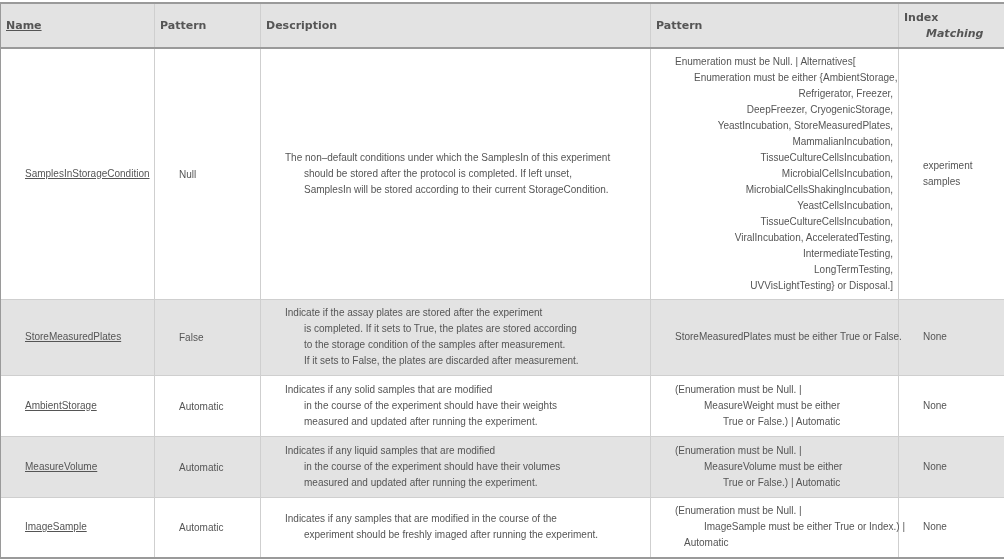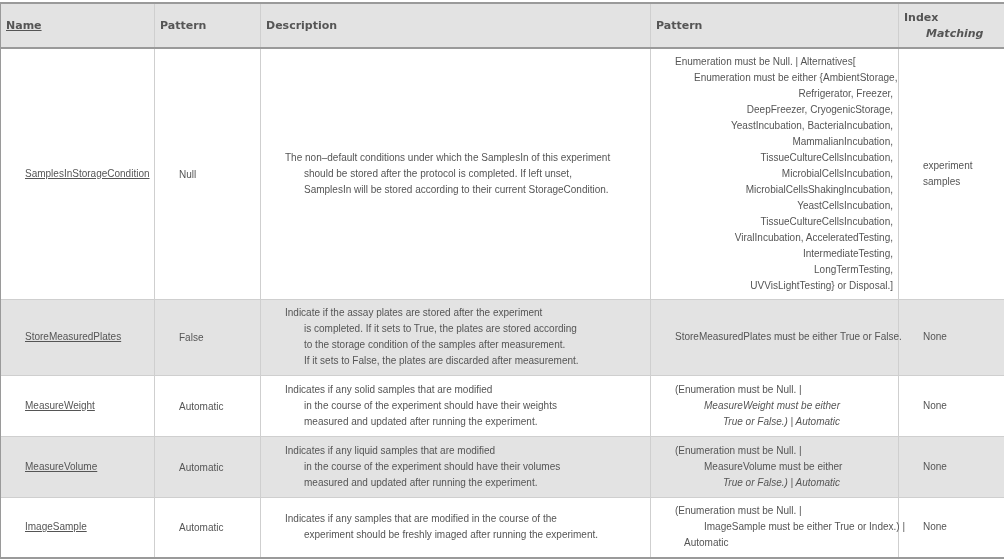--- a/index.html
+++ b/index.html
@@ -40,21 +40,21 @@
   .tbl td {
     font-size: 10px;
     line-height: 16px;
     color: #555555;
     padding-left: 24px;
   }
   .tbl td.default { padding-top: 2px; margin-left: 40px; }
   .wrap-line { display: block; white-space: nowrap; }
   .ind1 { padding-left: 19px; }
   .ind2 { padding-left: 38px; text-align: right; }
-  .ind3 { padding-left: 48px; font-style: italic; }
+  .ind3 { padding-left: 48px; }
   .ind0s { padding-left: 9px; }
   tr.r1 { height: 251px; }
   tr.r2 { height: 76px; }
   tr.r3 { height: 61px; }
   tr.r4 { height: 61px; }
   tr.r5 { height: 61px; }
   .first { border-left: 1px solid #9a9a9a !important; text-decoration: underline; }
 </style>
 </head>
 <body>
@@ -87,21 +87,21 @@
       <td>
         <span class="wrap-line">The non–default conditions under which the SamplesIn of this experiment</span>
         <span class="wrap-line ind1">should be stored after the protocol is completed. If left unset,</span>
         <span class="wrap-line ind1">SamplesIn will be stored according to their current StorageCondition.</span>
       </td>
       <td>
         <span class="wrap-line">Enumeration must be Null.  | Alternatives[</span>
         <span class="wrap-line ind1">Enumeration must be either {AmbientStorage,</span>
         <span class="wrap-line ind2">Refrigerator, Freezer,</span>
         <span class="wrap-line ind2">DeepFreezer, CryogenicStorage,</span>
-        <span class="wrap-line ind2">YeastIncubation, BacteriaIncubation,</span>
+        <span class="wrap-line ind2">YeastIncubation, StoreMeasuredPlates,</span>
         <span class="wrap-line ind2">MammalianIncubation,</span>
         <span class="wrap-line ind2">TissueCultureCellsIncubation,</span>
         <span class="wrap-line ind2">MicrobialCellsIncubation,</span>
         <span class="wrap-line ind2">MicrobialCellsShakingIncubation,</span>
         <span class="wrap-line ind2">YeastCellsIncubation,</span>
         <span class="wrap-line ind2">TissueCultureCellsIncubation,</span>
         <span class="wrap-line ind2">ViralIncubation, AcceleratedTesting,</span>
         <span class="wrap-line ind2">IntermediateTesting,</span>
         <span class="wrap-line ind2">LongTermTesting,</span>
         <span class="wrap-line ind2">UVVisLightTesting} or Disposal.]</span>
@@ -118,21 +118,21 @@
         <span class="wrap-line ind1">to the storage condition of the samples after measurement.</span>
         <span class="wrap-line ind1">If it sets to False, the plates are discarded after measurement.</span>
       </td>
       <td>
         <span class="wrap-line">StoreMeasuredPlates must be either True or False.</span>
       </td>
       <td>None</td>
     </tr>
 
     <tr class="r3">
-      <td class="first">MeasureWeight</td>
+      <td class="first">AmbientStorage</td>
       <td class="default">Automatic</td>
       <td>
         <span class="wrap-line">Indicates if any solid samples that are modified</span>
         <span class="wrap-line ind1">in the course of the experiment should have their weights</span>
         <span class="wrap-line ind1">measured and updated after running the experiment.</span>
       </td>
       <td>
         <span class="wrap-line">(Enumeration must be Null.  |</span>
         <span class="wrap-line ind3" style="padding-left:29px">MeasureWeight must be either</span>
         <span class="wrap-line ind3">True or False.)  | Automatic</span>

